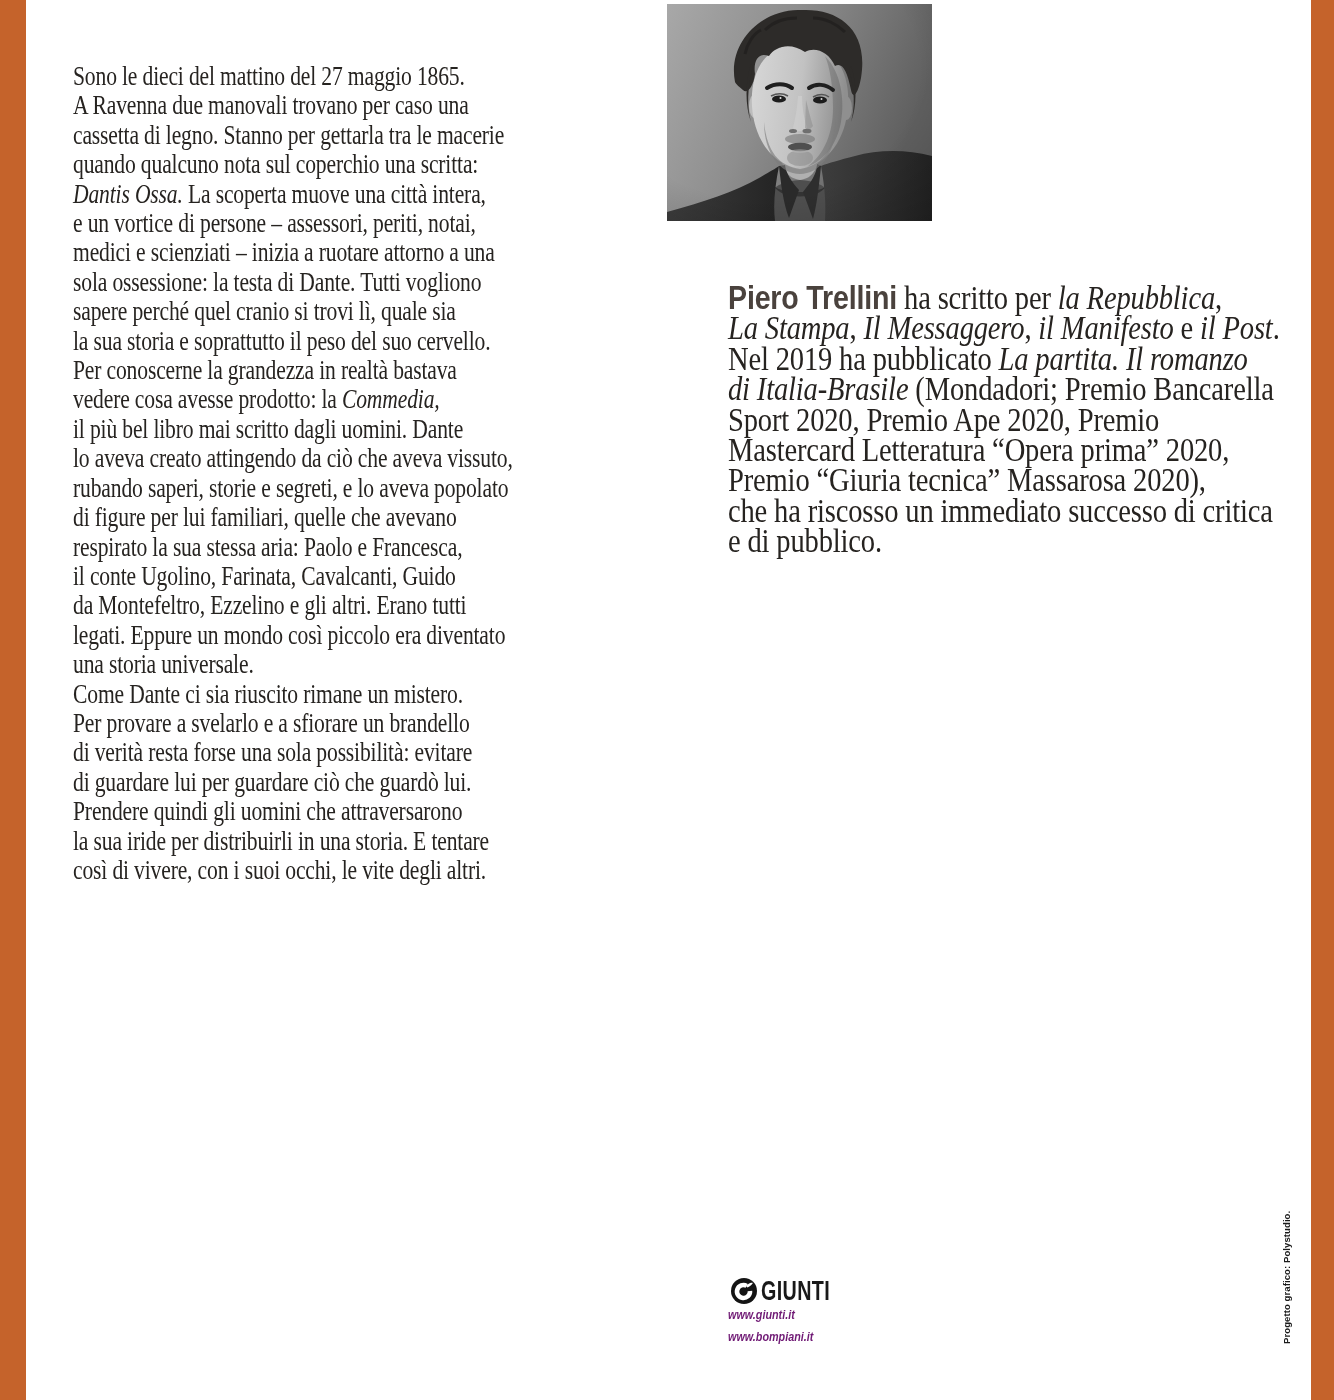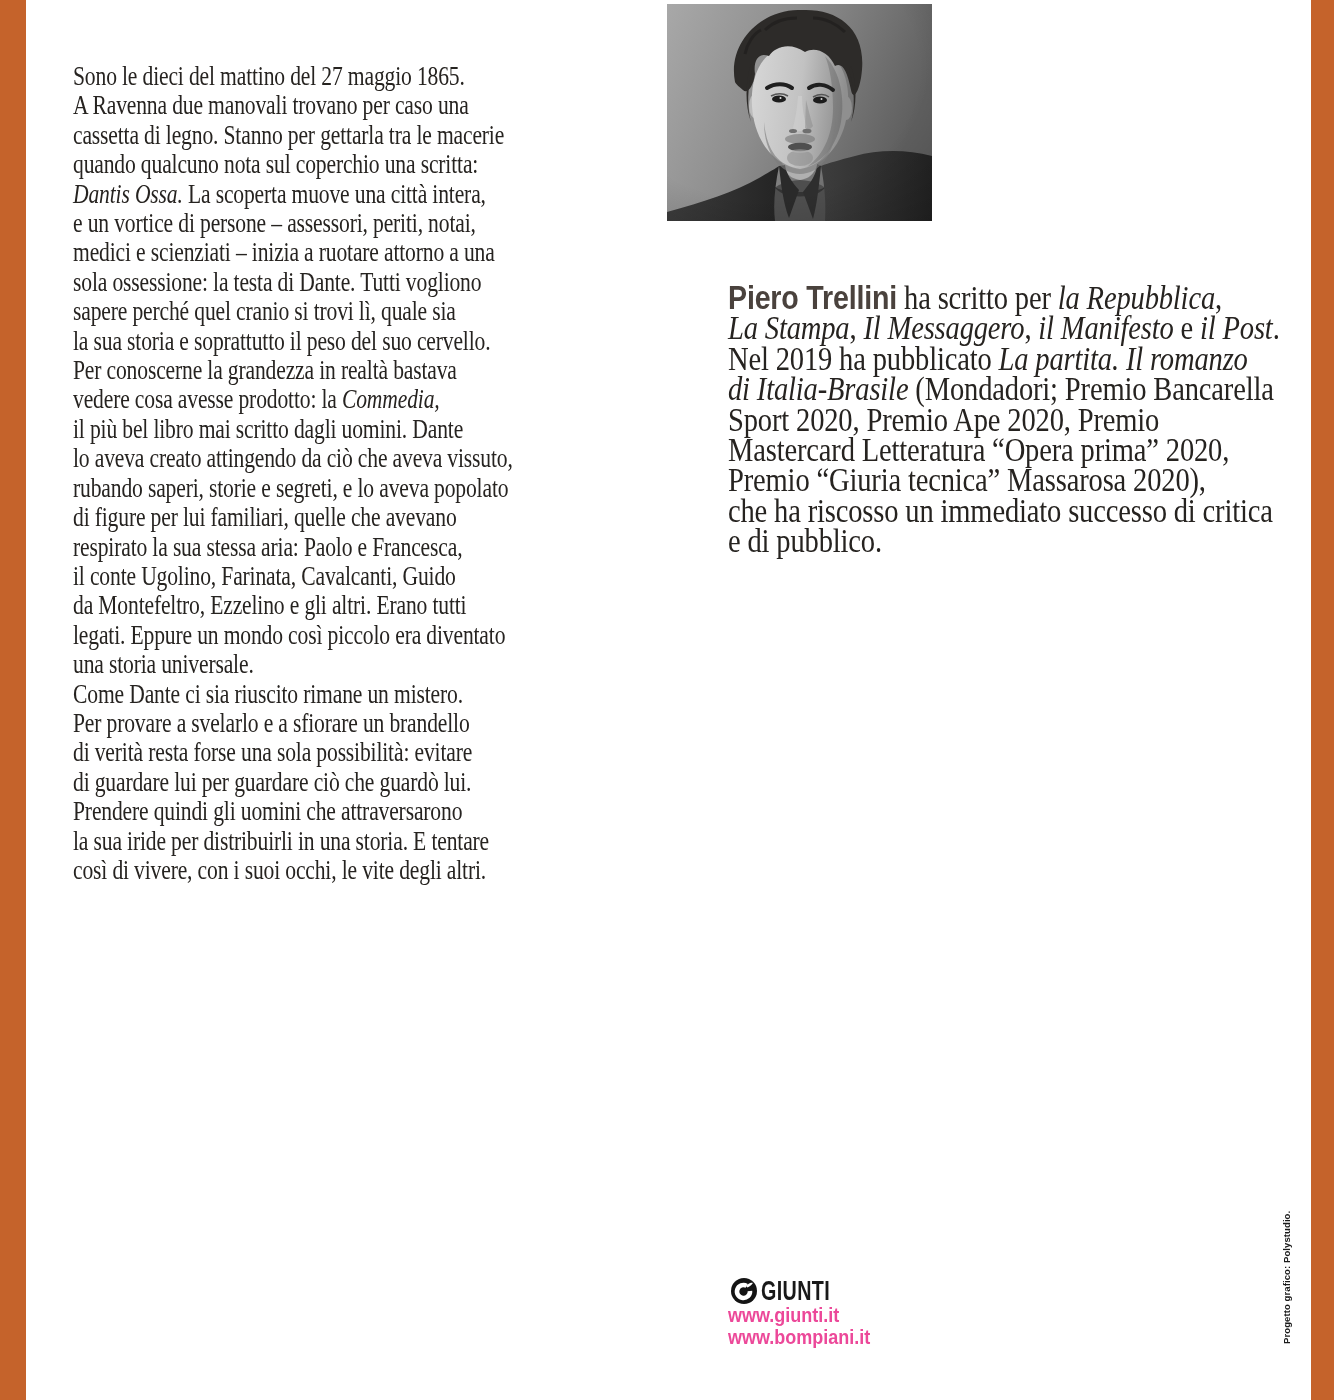--- a/index.html
+++ b/index.html
@@ -22,21 +22,21 @@
   .authorname{font-family:"Liberation Sans","DejaVu Sans",sans-serif;font-weight:700;
               font-style:normal;}
   
   .giunti-row{position:absolute;left:731px;top:1265px;height:26px;display:flex;
               align-items:center;margin-top:13px;}
   .giunti-mark{width:26px;height:26px;flex:0 0 auto;}
   .giunti-name{font-family:"Liberation Sans","DejaVu Sans",sans-serif;font-weight:700;
                font-size:27px;letter-spacing:0.5px;color:#191919;margin-left:4px;
                transform:scaleX(0.73);transform-origin:0 50%;white-space:nowrap;}
   .urls{position:absolute;left:728px;top:1304px;font-family:"Liberation Sans","DejaVu Sans",sans-serif;
-        font-weight:700;font-size:20px;line-height:22px;color:#ec4899;}
+        font-weight:700;font-size:12px;line-height:22px;color:#701a75;font-style:italic;}
   .urls div{white-space:nowrap;transform:scaleX(0.90);transform-origin:0 50%;}
   
   .credit{position:absolute;left:1281px;top:1344px;transform:rotate(-90deg);
           transform-origin:0 0;font-family:"Liberation Sans","DejaVu Sans",sans-serif;
           font-weight:700;font-size:9.5px;letter-spacing:0.1px;color:#1a1a1a;
           white-space:nowrap;}
 </style>
 </head>
 <body>
 

